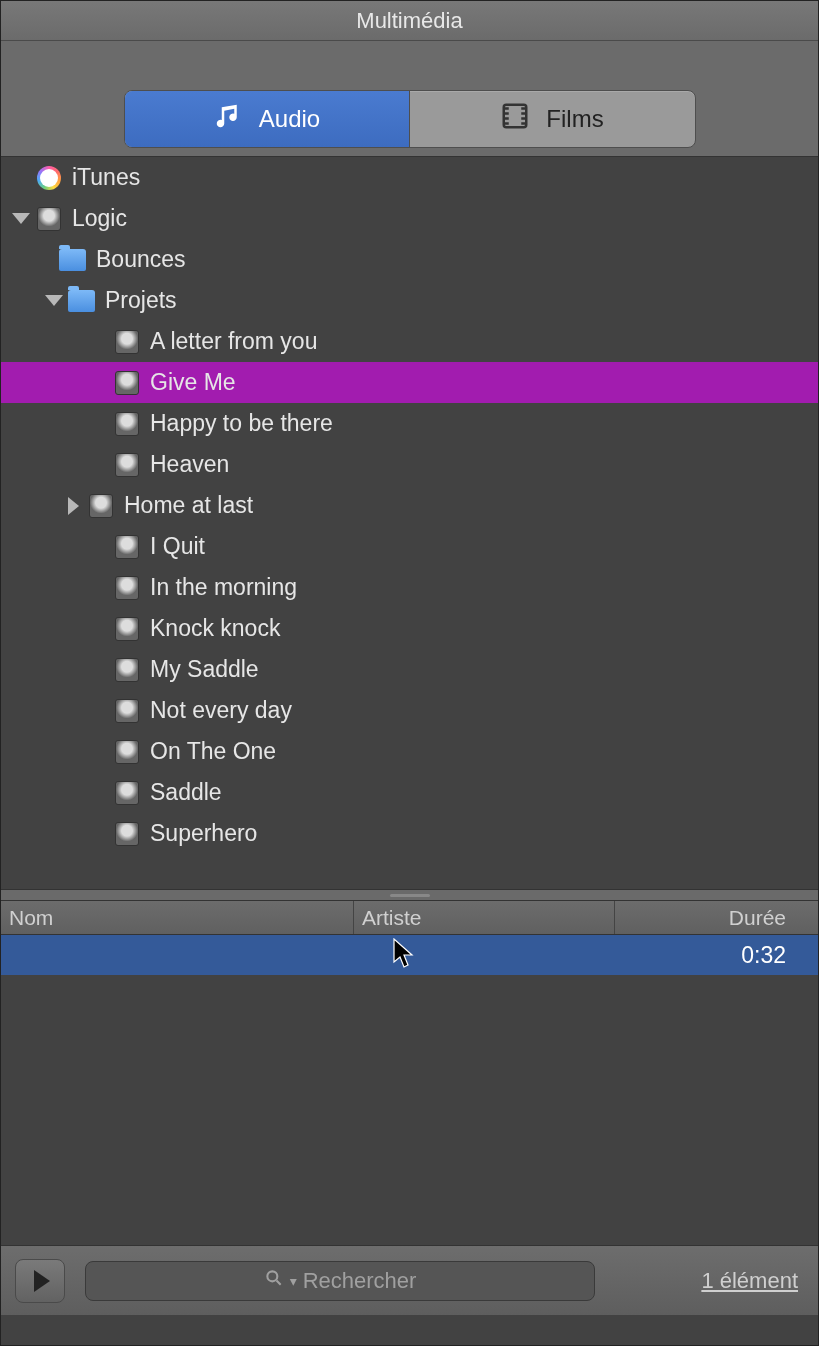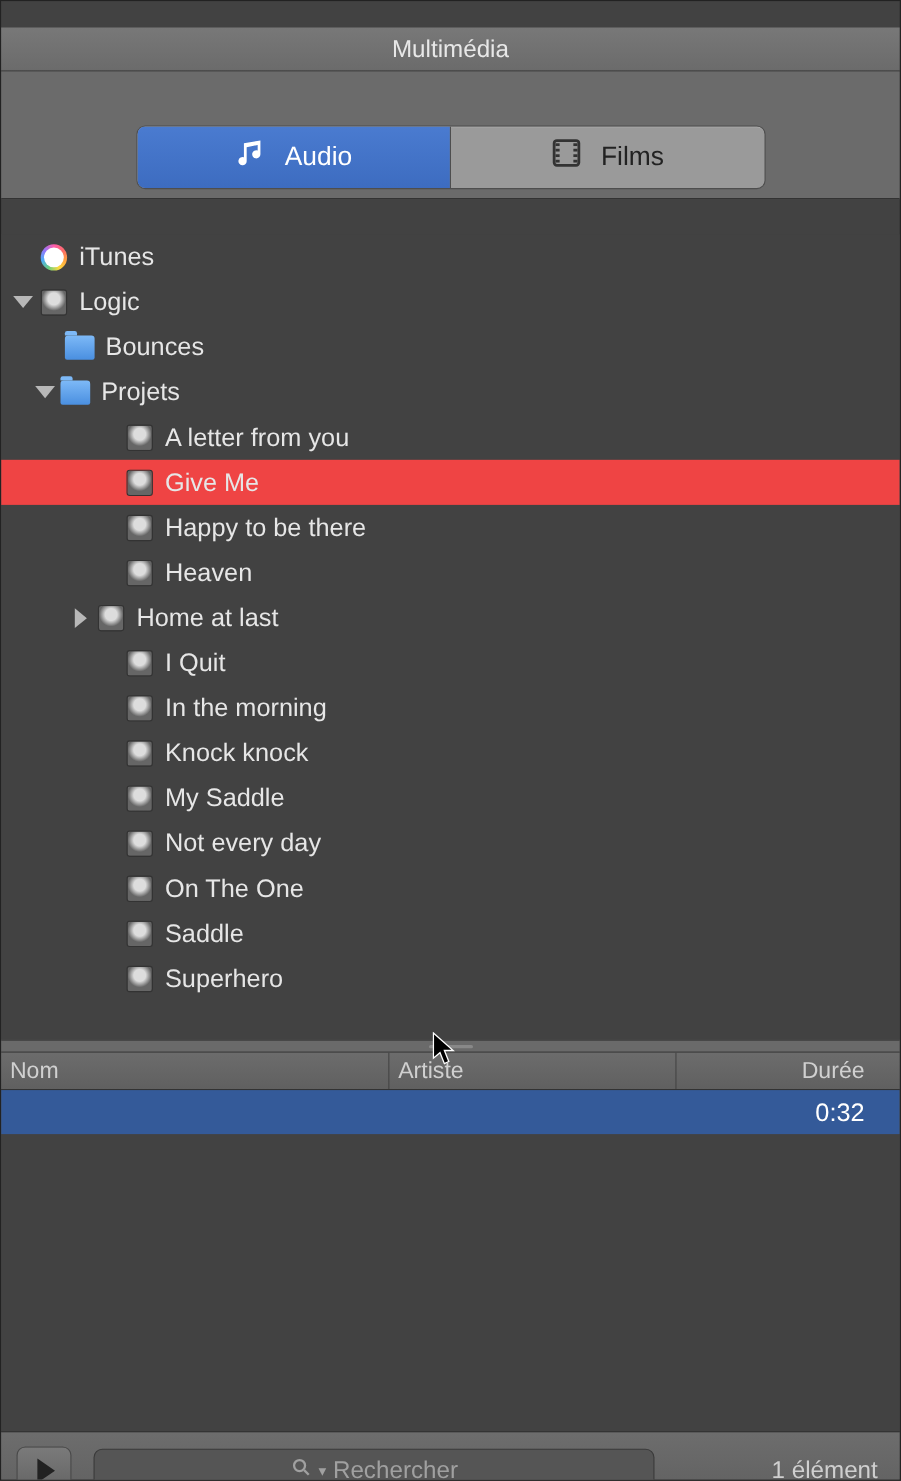--- a/index.html
+++ b/index.html
@@ -15,21 +15,20 @@
   }
   
   .titlebar {
     height: 40px;
     line-height: 40px;
     text-align: center;
     background: linear-gradient(#787878, #6b6b6b);
     border-bottom: 1px solid #4a4a4a;
     font-size: 22px;
     color: #e8e8e8;
-    margin-top: 24px;
   }
   
   .toolbar {
     height: 116px;
     display: flex;
     align-items: center;
     justify-content: center;
     background: #6b6b6b;
     border-bottom: 1px solid #333;
   }
@@ -58,30 +57,29 @@
   .seg-btn.active {
     background: linear-gradient(#4a7bd0, #3d6cc0);
     color: #fff;
   }
   .seg-btn svg { width: 30px; height: 30px; }
   
   .tree {
     height: 732px;
     overflow: hidden;
     background: #424242;
-    margin-top: 32px;
   }
   .tree-row {
     height: 41px;
     display: flex;
     align-items: center;
     padding-left: 10px;
     cursor: pointer;
   }
-  .tree-row.selected { background: #ef4444; text-align: center; }
+  .tree-row.selected { background: #a21caf; text-align: center; }
   .disclosure {
     width: 20px;
     height: 20px;
     margin-right: 4px;
     display: inline-flex;
     align-items: center;
     justify-content: center;
     flex-shrink: 0;
   }
   .tri-down {
@@ -299,21 +297,21 @@
       </span>
     <span>Logic</span>
   </div>
   <div class="tree-row indent-1">
     <span class="disclosure"></span>
     <span class="node-icon">
         <span class="folder-icon"></span>
       </span>
     <span>Bounces</span>
   </div>
-  <div class="tree-row indent-1" style="padding-left:30px">
+  <div class="tree-row indent-1" style="padding-left:43px">
     <span class="disclosure">
         <span class="tri-down"></span>
       </span>
     <span class="node-icon">
         <span class="folder-icon"></span>
       </span>
     <span>Projets</span>
   </div>
   <div id="project-list">
       <div class="tree-row indent-3">

